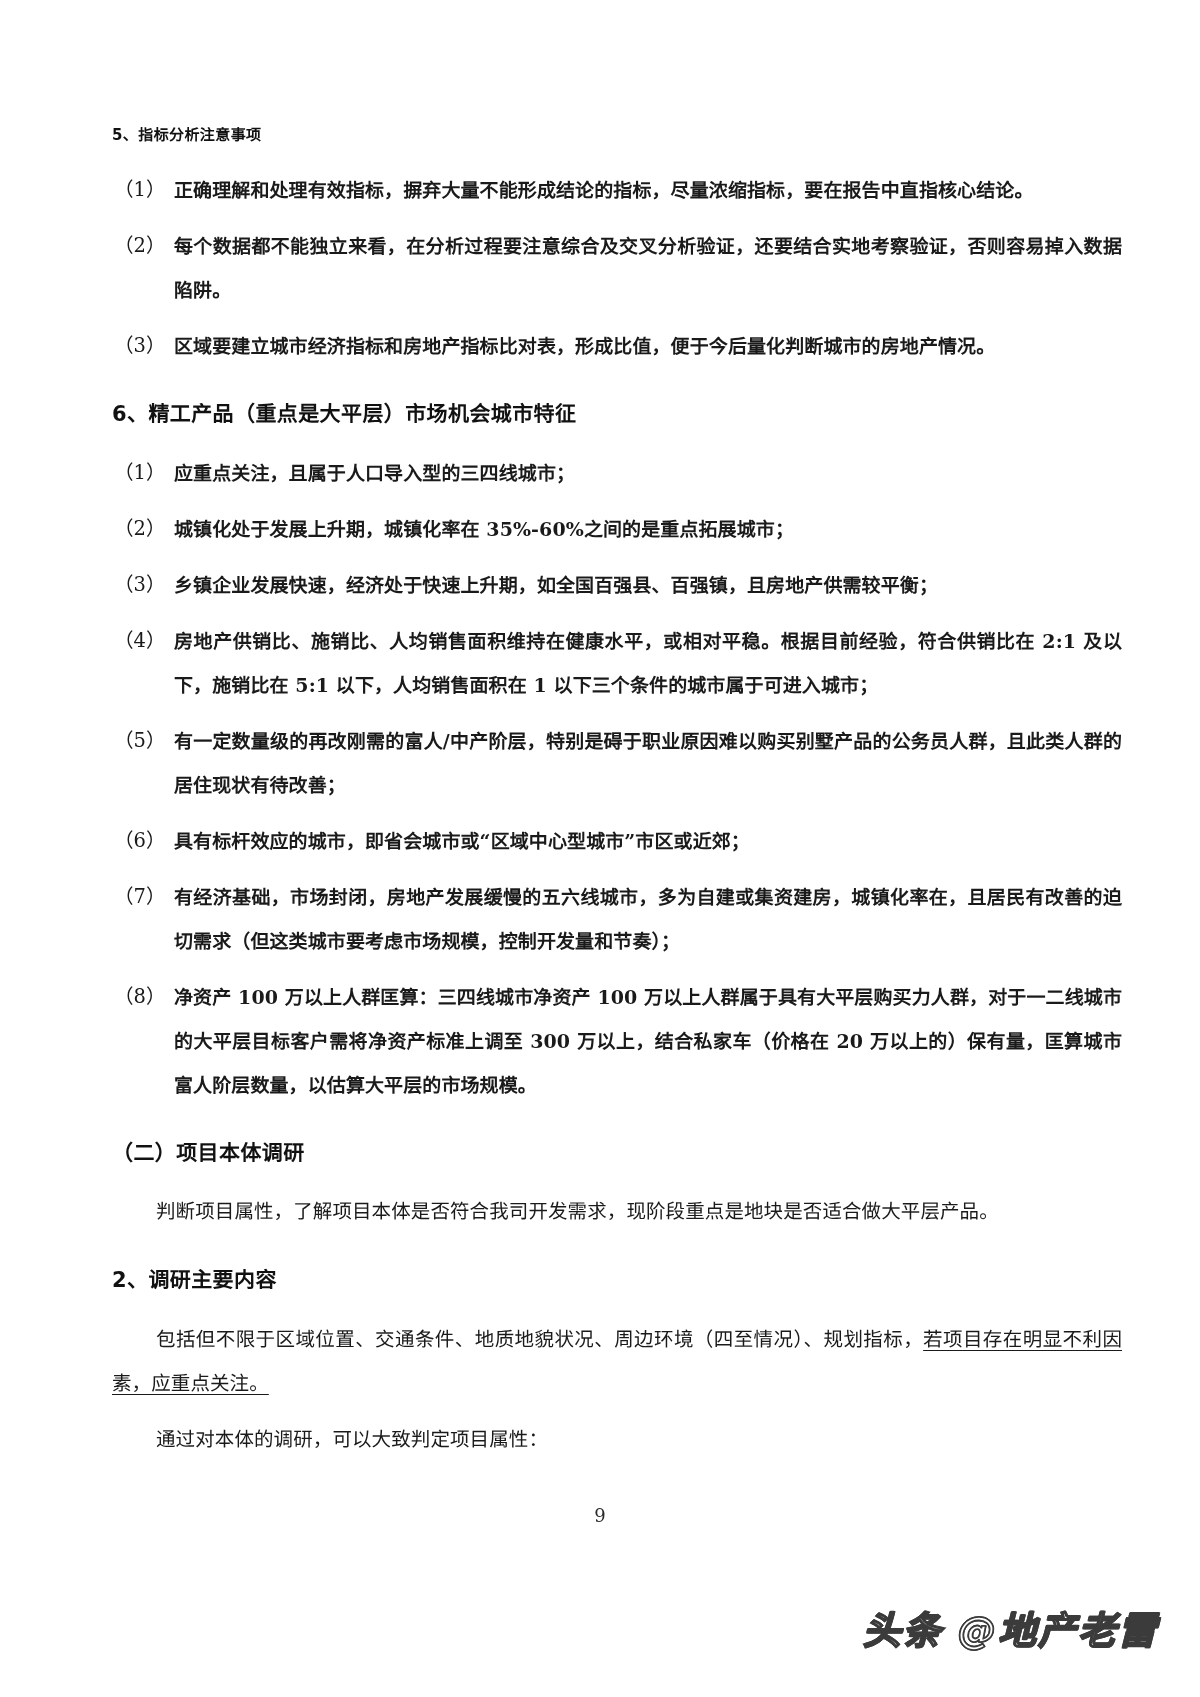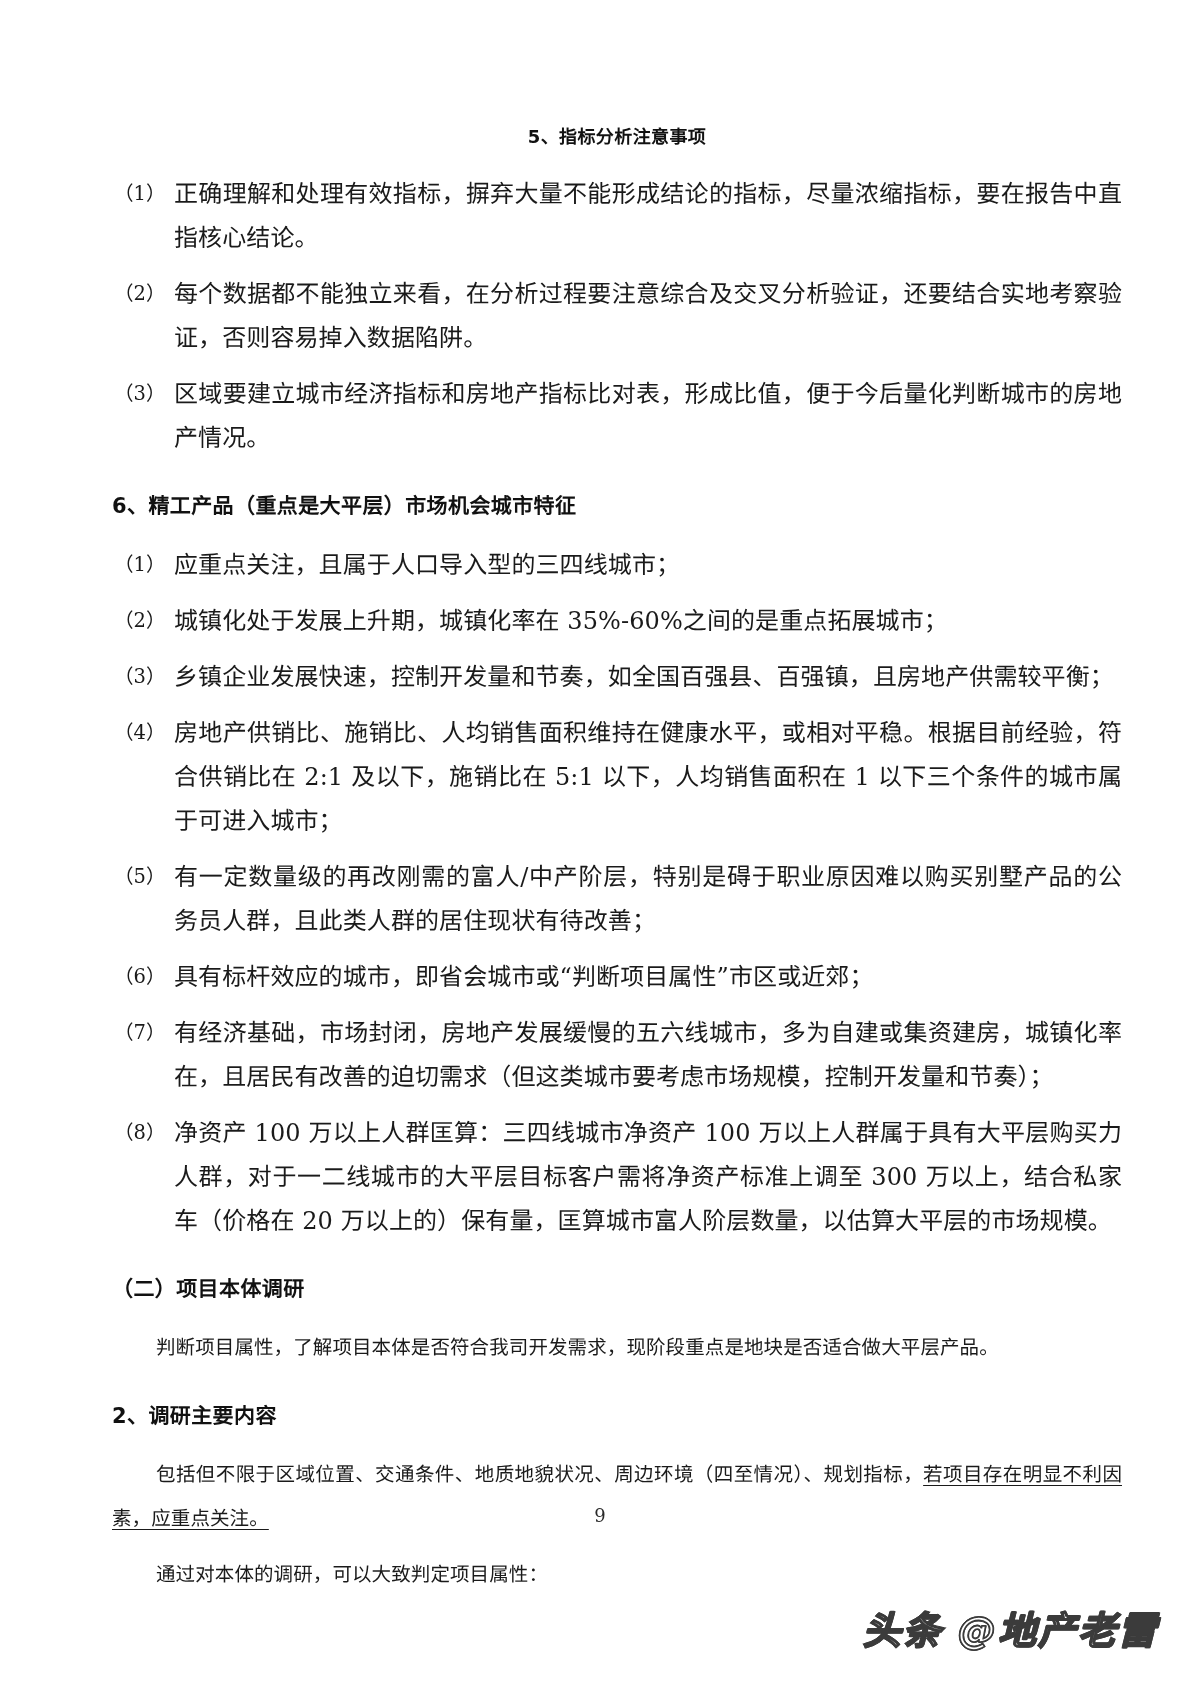--- a/index.html
+++ b/index.html
@@ -32,26 +32,25 @@
     position: absolute;
     left: 112px;
     top: 126px;
     width: 1010px;
   }
 
   
   .h-num {
     font-family: "DejaVu Sans", "Liberation Sans", sans-serif;
     font-weight: bold;
-    font-size: 18px;
+    font-size: 15px;
     line-height: 1.2;
     letter-spacing: 0.4px;
     color: #111;
     margin: 0 0 24px 0;
-    text-align: center;
   }
   .h-sub {
     font-family: "DejaVu Sans", "Liberation Sans", sans-serif;
     font-weight: bold;
     font-size: 21px;
     line-height: 1.2;
     letter-spacing: 0.4px;
     color: #111;
     margin: 34px 0 24px 0;
   }
@@ -72,26 +71,27 @@
     font-size: 19.5px;
     line-height: 44px;
     color: #1a1a1a;
     white-space: nowrap;
     padding-left: 2px;
     box-sizing: border-box;
   }
   .item-body {
     flex: 1 1 auto;
     font-family: "DejaVu Serif", "Liberation Serif", serif;
-    font-size: 24px;
+    font-size: 19px;
     line-height: 44px;
     color: #1a1a1a;
     text-align: justify;
     text-justify: inter-ideograph;
     letter-spacing: 0.1px;
+    font-weight: bold;
   }
 
   
   .para {
     font-family: "DejaVu Serif", "Liberation Serif", serif;
     font-size: 19.5px;
     line-height: 44px;
     color: #1a1a1a;
     text-align: justify;
     text-justify: inter-ideograph;
@@ -164,33 +164,33 @@
       <div class="item">
         <span class="item-marker">（1）</span>
         <span class="item-body">应重点关注，且属于人口导入型的三四线城市；</span>
       </div>
       <div class="item">
         <span class="item-marker">（2）</span>
         <span class="item-body">城镇化处于发展上升期，城镇化率在 35%-60%之间的是重点拓展城市；</span>
       </div>
       <div class="item">
         <span class="item-marker">（3）</span>
-        <span class="item-body">乡镇企业发展快速，控制开发量和节奏，如全国百强县、百强镇，且房地产供需较平衡；</span>
+        <span class="item-body">乡镇企业发展快速，经济处于快速上升期，如全国百强县、百强镇，且房地产供需较平衡；</span>
       </div>
       <div class="item">
         <span class="item-marker">（4）</span>
         <span class="item-body">房地产供销比、施销比、人均销售面积维持在健康水平，或相对平稳。根据目前经验，符合供销比在 2:1 及以下，施销比在 5:1 以下，人均销售面积在 1 以下三个条件的城市属于可进入城市；</span>
       </div>
       <div class="item">
         <span class="item-marker">（5）</span>
         <span class="item-body">有一定数量级的再改刚需的富人/中产阶层，特别是碍于职业原因难以购买别墅产品的公务员人群，且此类人群的居住现状有待改善；</span>
       </div>
       <div class="item">
         <span class="item-marker">（6）</span>
-        <span class="item-body">具有标杆效应的城市，即省会城市或“判断项目属性”市区或近郊；</span>
+        <span class="item-body">具有标杆效应的城市，即省会城市或“区域中心型城市”市区或近郊；</span>
       </div>
       <div class="item">
         <span class="item-marker">（7）</span>
         <span class="item-body">有经济基础，市场封闭，房地产发展缓慢的五六线城市，多为自建或集资建房，城镇化率在，且居民有改善的迫切需求（但这类城市要考虑市场规模，控制开发量和节奏）；</span>
       </div>
       <div class="item">
         <span class="item-marker">（8）</span>
         <span class="item-body">净资产 100 万以上人群匡算：三四线城市净资产 100 万以上人群属于具有大平层购买力人群，对于一二线城市的大平层目标客户需将净资产标准上调至 300 万以上，结合私家车（价格在 20 万以上的）保有量，匡算城市富人阶层数量，以估算大平层的市场规模。</span>
       </div>
     </div>

